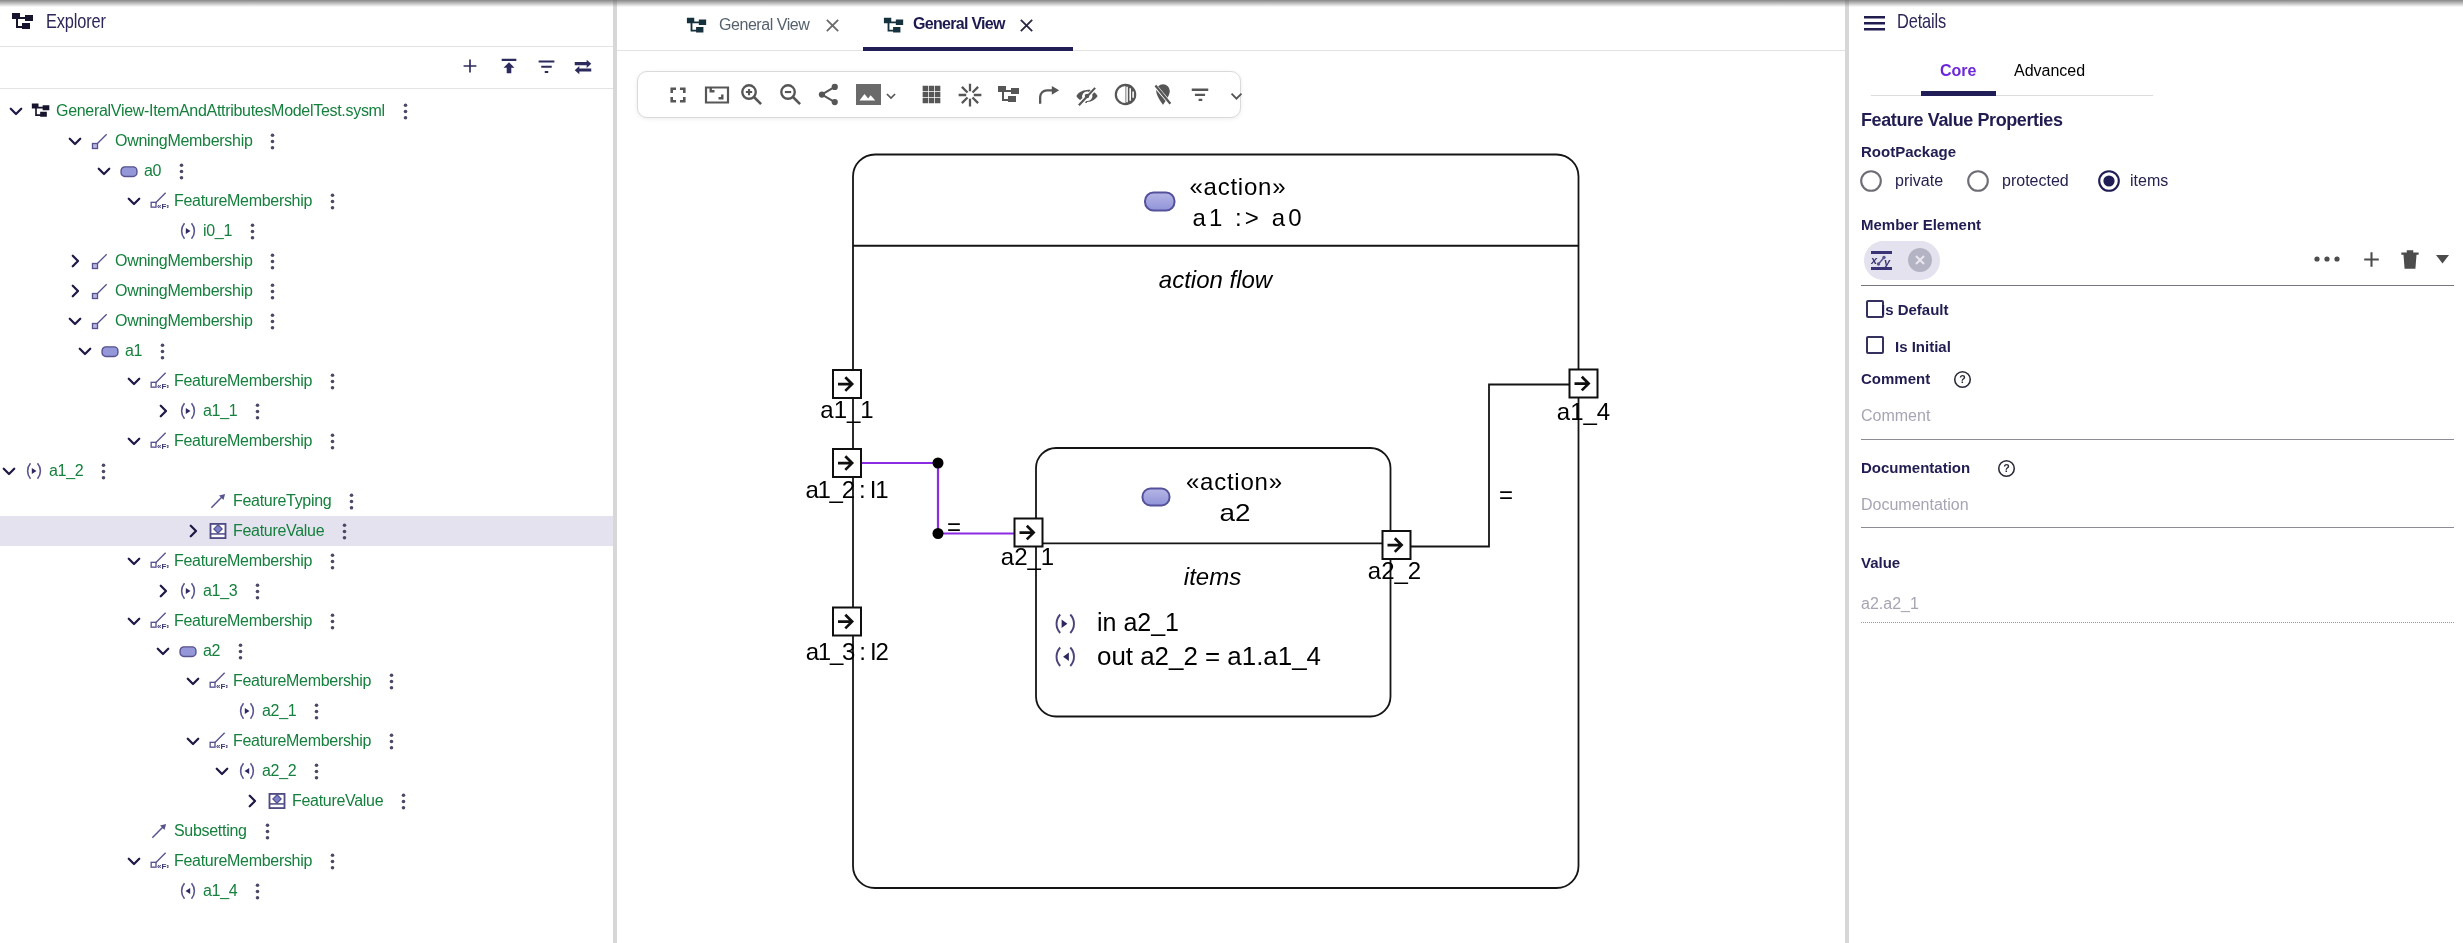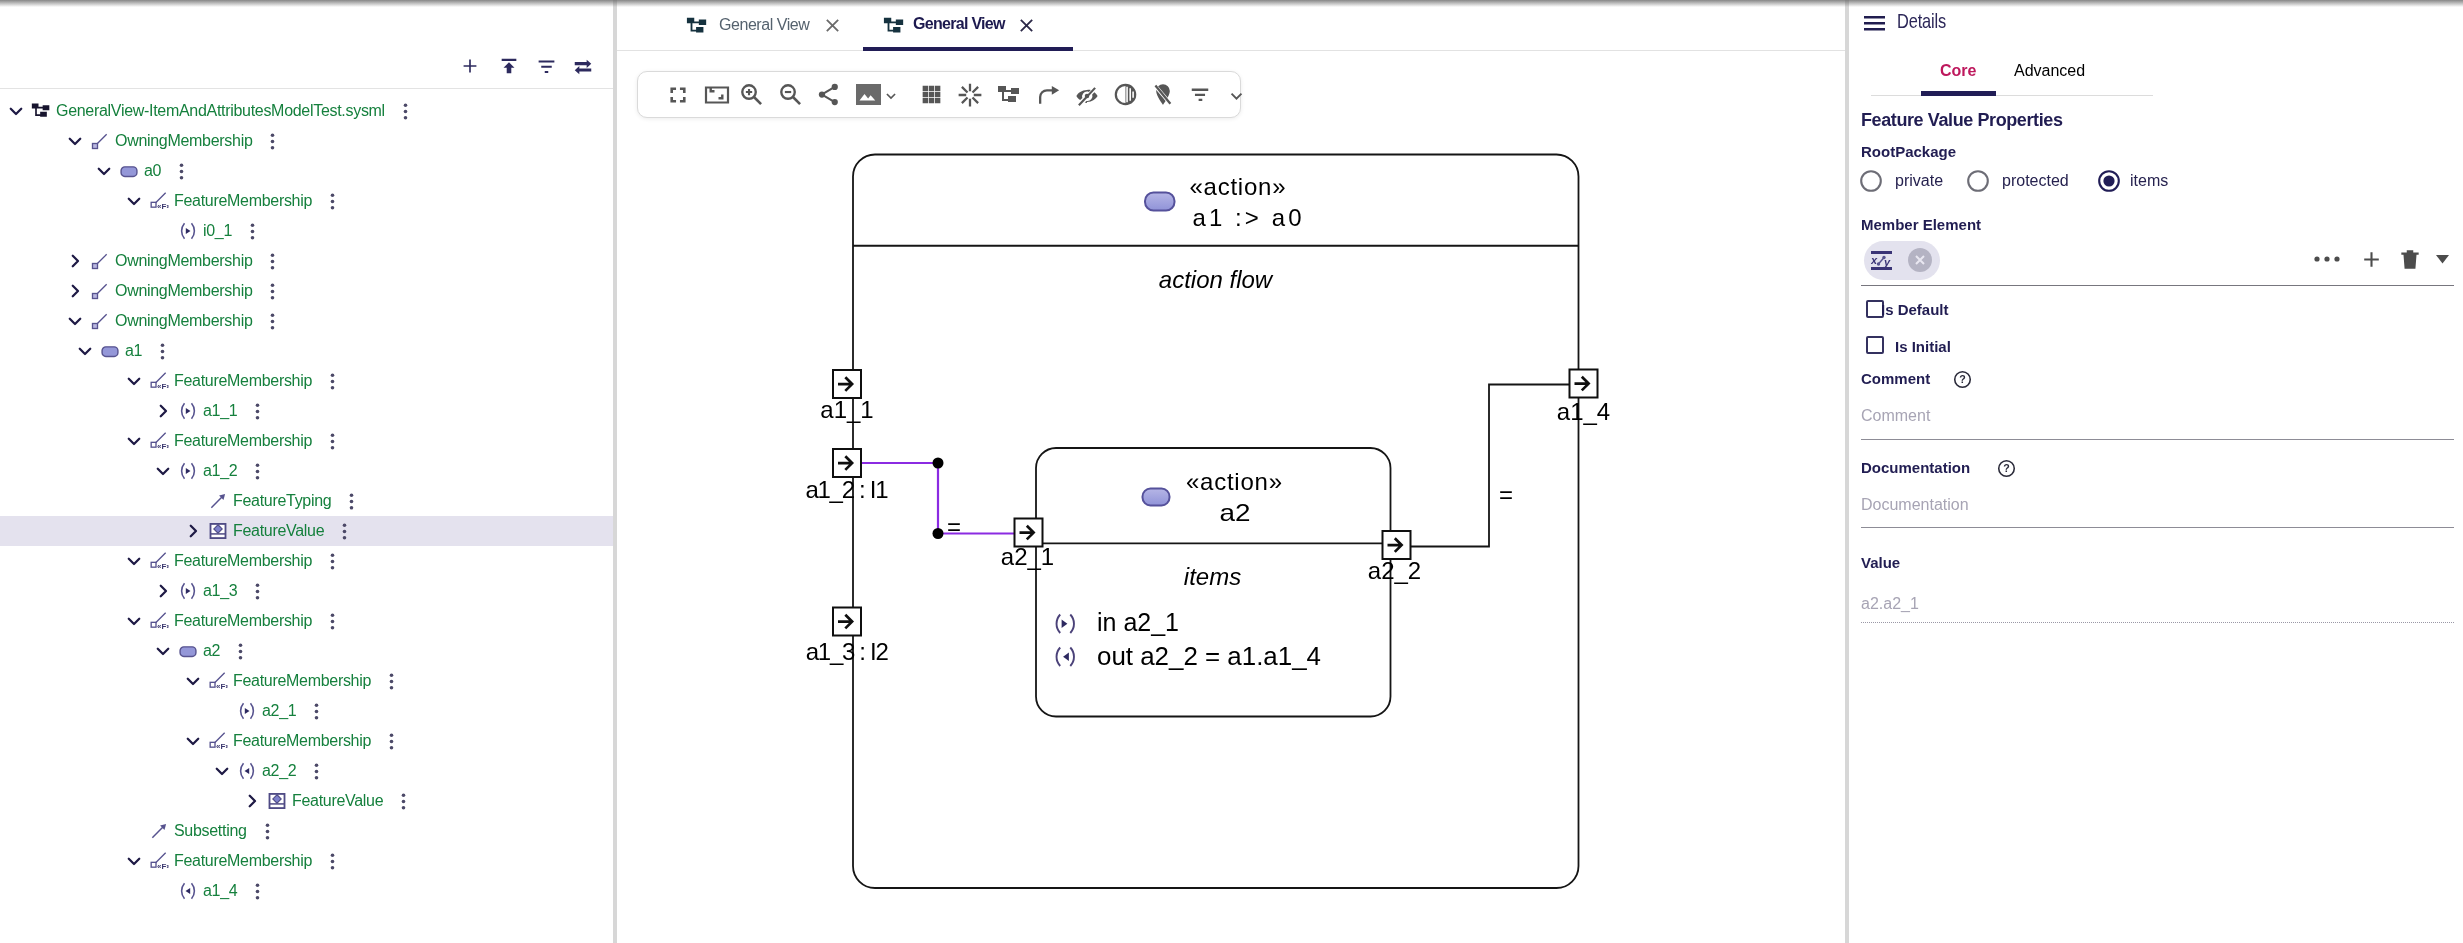--- a/index.html
+++ b/index.html
@@ -25,21 +25,21 @@
 .tabbar{position:absolute;left:0;top:0;width:1228px;height:50px;border-bottom:1px solid #e2e2e2;}
 .tabind{position:absolute;left:246px;top:47px;width:210px;height:4px;background:#211d56;}
 .tb1t{position:absolute;left:102px;top:16px;font-size:16px;font-weight:500;color:#55626e;letter-spacing:-0.45px;}
 .tb2t{position:absolute;left:296px;top:15px;font-size:16px;font-weight:700;color:#1d1a4f;letter-spacing:-0.7px;}
 .mtoolbar{position:absolute;left:20px;top:71px;width:602px;height:45px;background:#fff;border:1px solid #dadada;border-radius:10px;box-shadow:0 1px 4px rgba(0,0,0,.08);}
 
 #right{position:absolute;left:1849px;top:0;width:614px;height:943px;background:#fff;font-size:16px;}
 #right .rhead-t{position:absolute;left:48px;top:9px;font-size:21px;font-weight:500;color:#2c2758;letter-spacing:-0.2px;transform:scaleX(0.78);transform-origin:0 0;}
 .rtabs-line{position:absolute;left:22px;top:95px;width:282px;height:1px;background:#dcdcdc;}
 .rtabind{position:absolute;left:72px;top:91px;width:75px;height:5px;background:#211d56;}
-.rt-core{position:absolute;left:91px;top:62px;font-size:16px;font-weight:700;color:#be185d;}
+.rt-core{position:absolute;left:91px;top:62px;font-size:16px;font-weight:700;color:#6d28d9;}
 .rt-adv{position:absolute;left:165px;top:62px;font-size:16px;font-weight:500;color:#000000;}
 .blb{font-weight:700;color:#211d52;font-size:15px;position:absolute;}
 .ph{position:absolute;color:#a7a4b4;font-size:16px;}
 .hr1{position:absolute;height:1px;background:#77767e;left:12px;width:593px;}
 .hrdot{position:absolute;height:0;border-top:1px dotted #9a98a6;left:12px;width:593px;}
 </style>
 </head>
 <body>
 <svg width="0" height="0" style="position:absolute">
 <defs>
@@ -92,20 +92,26 @@
           <circle cx="2.5" cy="2.2" r="1.8"></circle>
           <circle cx="2.5" cy="8.5" r="1.8"></circle>
           <circle cx="2.5" cy="14.8" r="1.8"></circle>
         </g>
       </symbol>
 </defs>
 </svg>
 <div class="topshadow"></div>
 
 <div id="left">
+  <div class="lhead">
+    <svg class="abs" style="left:11px;top:10px" width="24" height="24" viewBox="0 0 24 24">
+        <path fill="#17142e" d="M1 3h8v6H1zM14 5h8v6h-8zM11 13h8v6h-8z M5 9h2v7h5v2H5z M9 7h6v2H9z"></path>
+      </svg>
+    <span class="ttl">Explorer</span>
+  </div>
   <div class="ltools">
     <svg class="abs" style="left:459px;top:8px" width="22" height="22" viewBox="0 0 24 24">
         <path fill="#2d2a5e" d="M11.1 5h1.8v14h-1.8z M5 11.1h14v1.8H5z"></path>
       </svg>
     <svg class="abs" style="left:498px;top:8px" width="22" height="22" viewBox="0 0 24 24">
         <path fill="#2d2a5e" d="M4 4h16v2.5H4z M12 8l6 6h-3.5v6h-5v-6H6z"></path>
       </svg>
     <svg class="abs" style="left:536px;top:9px" width="21" height="21" viewBox="0 0 24 24">
         <path fill="#2d2a5e" d="M3 5h18v2.5H3z M6 11h12v2.5H6z M10 17h4v2.5h-4z"></path>
       </svg>
@@ -319,21 +325,21 @@
             <use href="#s-feat"></use>
           </svg>
         </s>
         <span class="lb">FeatureMembership</span>
         <s class="cd">
           <svg width="5" height="17">
             <use href="#s-dots"></use>
           </svg>
         </s>
       </div>
-<div class="tr" style="padding-left:154px">
+<div class="tr" style="">
         <s class="cv">
           <svg width="18" height="18">
             <use href="#s-chevd"></use>
           </svg>
         </s>
         <s class="ci">
           <svg width="20" height="20">
             <use href="#s-in"></use>
           </svg>
         </s>

